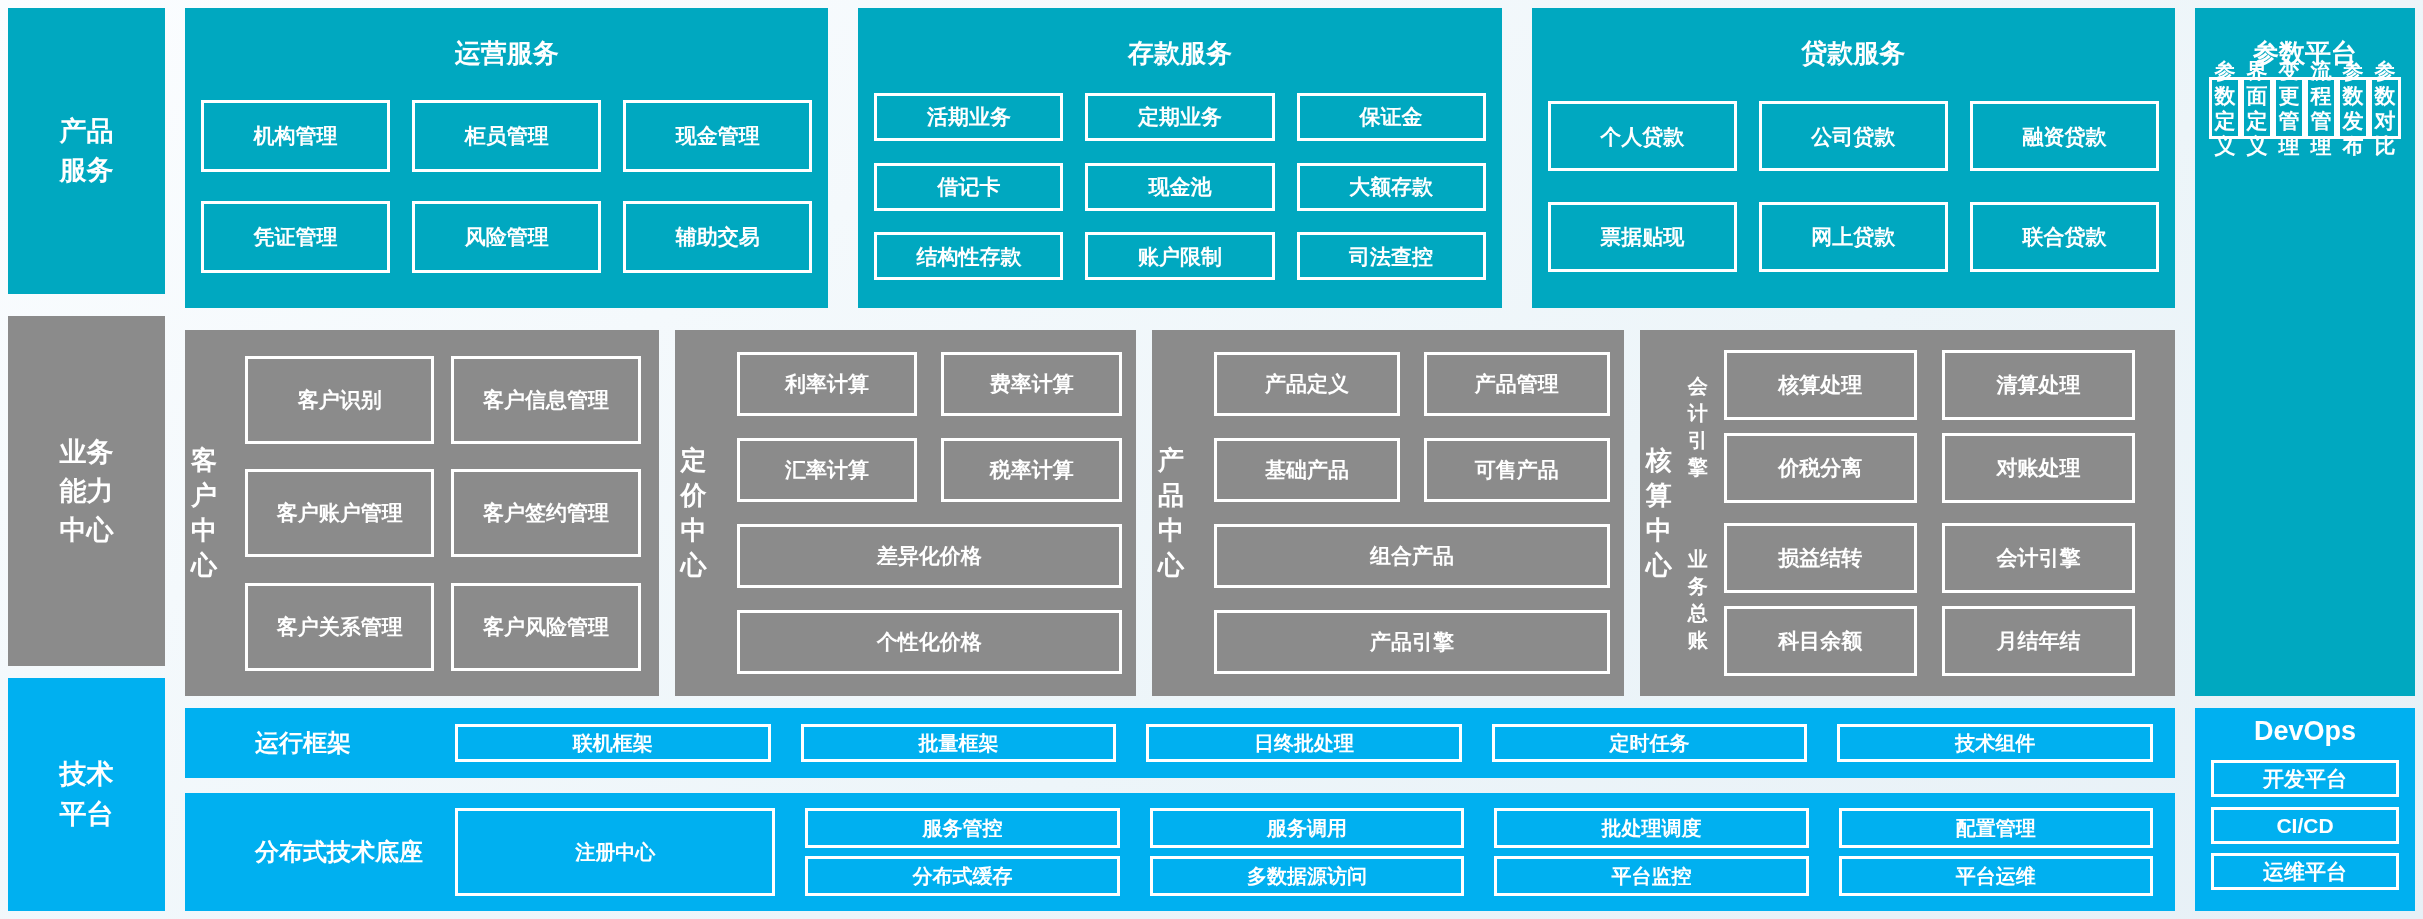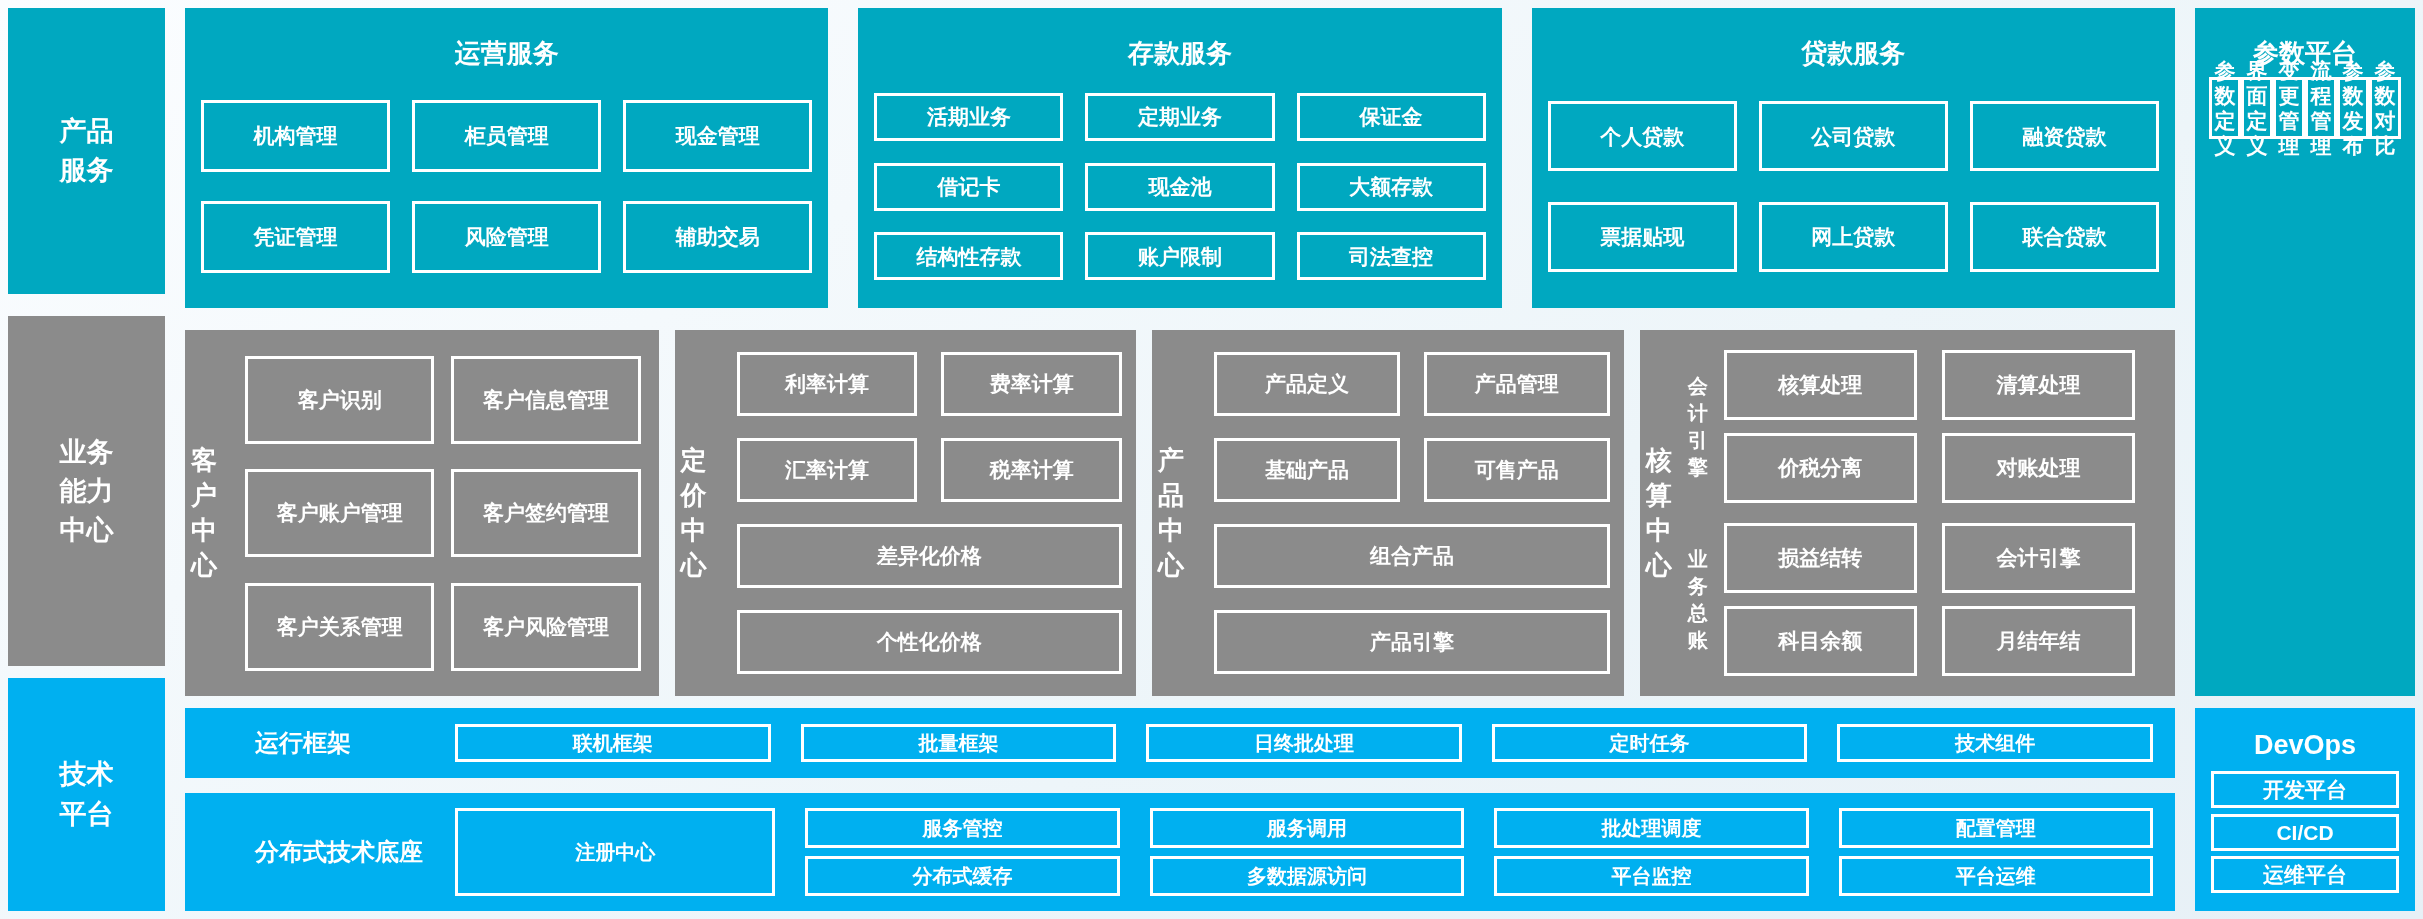--- a/index.html
+++ b/index.html
@@ -91,21 +91,21 @@
   .tech-boxes .box.reg { height: 88px; align-self: center; }
   .pair { flex: 1; display: flex; flex-direction: column; gap: 8px; justify-content: flex-start; }
   .pair .box { height: 40px; font-size: 20px; }
 
   
   .right-col { width: 220px; flex: 0 0 220px; display: flex; flex-direction: column; }
   .param-panel { background: var(--teal); height: 689px; display: flex; flex-direction: column; color: #fff; }
   .param-stack { flex: 1; display: flex; flex-direction: row; justify-content: space-evenly; padding: 6px 14px 18px; }
   .param-stack .box { height: 62px; }
   .devops-panel { background: var(--blue); height: 203px; margin-top: 12px; display: flex; flex-direction: column; color: #fff; }
-  .devops-panel .panel-title { padding-top: 22px; font-size: 27px; }
+  .devops-panel .panel-title { padding-top: 8px; font-size: 27px; }
   .devops-stack { flex: 1; display: flex; flex-direction: column; justify-content: space-evenly; padding: 4px 16px 12px; }
   .devops-stack .box { height: 37px; }
 </style>
 </head>
 <body>
 
 <div class="canvas">
 
   <div class="labels-col">
     <div class="label-block teal">

